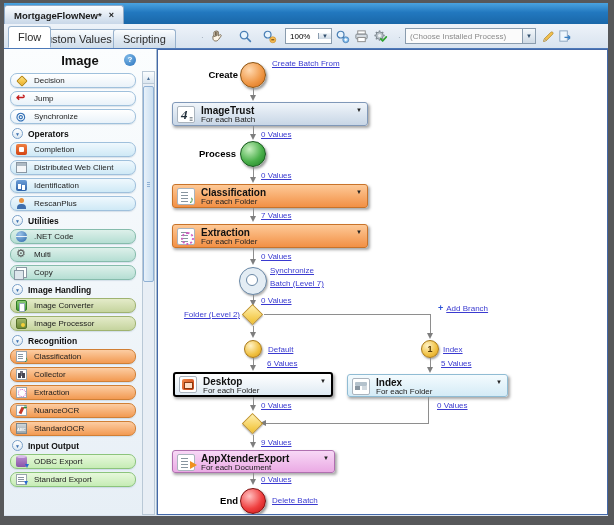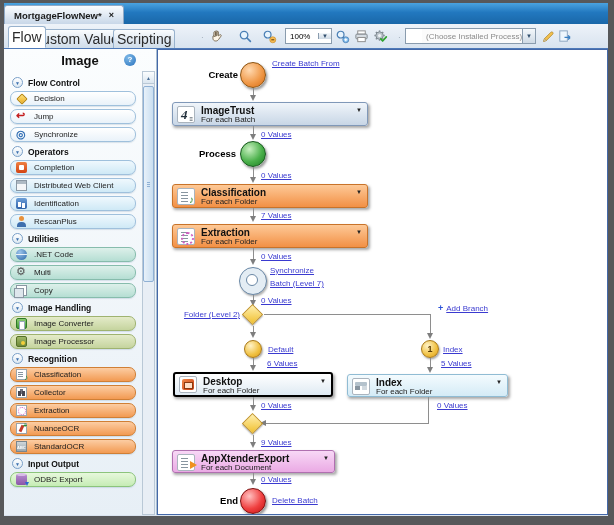--- a/index.html
+++ b/index.html
@@ -10,21 +10,21 @@
   
   #titlebar{position:relative;height:21px;background:linear-gradient(180deg,#4aa3e0 0%,#2278bf 45%,#1a67a8 100%);display:flex;align-items:stretch;}
   .apptab{display:flex;align-items:center;padding:0 14px;color:#fff;font-size:9.5px;font-weight:700;
     background:linear-gradient(180deg,#3f95d6,#1c6cb1);border-right:1px solid rgba(255,255,255,.55);}
   .doctab{display:flex;align-items:center;gap:7px;margin-top:2px;padding:0 9px;font-size:9.5px;font-weight:700;color:#1b1b1b;
     background:linear-gradient(180deg,#fafcfe 0%,#dfe8f2 55%,#c8d7e8 100%);border:1px solid #8fa9c6;border-bottom:none;border-radius:3px 3px 0 0;}
   .closex{font-size:9px;font-weight:700;color:#111;cursor:pointer;line-height:9px;}
 
   
   #tabstrip{position:relative;height:25px;background:linear-gradient(180deg,#eef3f9,#d8e3ef);border-bottom:1px solid #4d79b8;}
-  .tab{position:absolute;bottom:0;height:19px;display:flex;align-items:center;padding:0 3px;font-size:14px;color:#2b2b2b;
+  .tab{position:absolute;bottom:0;height:19px;display:flex;align-items:center;padding:0 9px;font-size:11px;color:#2b2b2b;
     background:linear-gradient(180deg,#fbfdfe,#dde7f1 60%,#d0dde9);border:1px solid #98b2cd;border-bottom:none;border-radius:3px 3px 0 0;cursor:pointer;}
   .tab.active{height:22px;background:#fff;font-weight:400;z-index:3;border-bottom:1px solid #fff;}
   .tbtn{position:absolute;top:4px;width:17px;height:17px;display:flex;align-items:center;justify-content:center;border-radius:2px;cursor:pointer;}
   .tsep{position:absolute;top:9px;font-size:8px;color:#9aa6b4;}
   .combo{position:absolute;top:4px;height:16px;display:flex;align-items:stretch;background:#fff;border:1px solid #8a9cae;font-size:8px;}
   .combo .ctext{flex:1;display:flex;align-items:center;padding:0 4px;white-space:nowrap;overflow:hidden;}
   .combo .cbtn{width:13px;display:flex;align-items:center;justify-content:center;background:linear-gradient(#f4f8fb,#cfdae5);border-left:1px solid #8a9cae;font-size:6px;color:#33506e;cursor:pointer;}
   .combo.disabled .ctext{color:#8b8b8b;background:#fbfbfb;}
 
   
@@ -208,21 +208,21 @@
               <line x1="9.8" y1="9.8" x2="10.9" y2="10.9"></line>
               <line x1="10.9" y1="3.1" x2="9.8" y2="4.2"></line>
               <line x1="3.1" y1="10.9" x2="4.2" y2="9.8"></line>
             </g>
             <circle cx="7" cy="7" r="4" fill="#b9c2c9" stroke="#7c868e"></circle>
             <circle cx="7" cy="7" r="1.7" fill="#eef2f5"></circle>
             <path d="M8.3 10.6l2 2.2 3.9-4.4" fill="none" stroke="#2ea32e" stroke-width="1.8" stroke-linecap="round" stroke-linejoin="round"></path>
           </svg>
     </div>
     <span class="tsep" style="left:394px;">·</span>
-    <div class="combo disabled" style="left:401px;width:131px;padding-left:16px;">
+    <div class="combo disabled" style="left:401px;width:131px;">
       <span class="ctext">(Choose Installed Process)</span>
       <span class="cbtn">▼</span>
     </div>
     <div class="tbtn" style="left:535px;">
       <svg width="14" height="14" viewBox="0 0 16 16">
             <path d="M3 13l1-3.2 7.2-7.2c.6-.6 1.6-.6 2.2 0 .6.6.6 1.6 0 2.2L6.2 12z" fill="#f2c04e" stroke="#a8812a" stroke-width=".8"></path>
             <path d="M3 13l3.2-1L4 9.8z" fill="#e8e2d4" stroke="#a8812a" stroke-width=".6"></path>
           </svg>
     </div>
     <div class="tbtn" style="left:552px;">
@@ -233,24 +233,20 @@
     </div>
   </div>
 
   <div id="content">
 
     <div id="sidebar">
       <div id="sbtitle">Image</div>
       <span class="helpicon">?</span>
       <div id="sblist">
 
-        <div class="sechead">
-              <span class="chev">▼</span>
-              <span>Flow Control</span>
-            </div>
         <div class="sitem g-flow">
               <span class="si i-dec"></span>
               <span>Decision</span>
             </div>
         <div class="sitem g-flow">
               <span class="si i-jmp"></span>
               <span>Jump</span>
             </div>
         <div class="sitem g-flow">
               <span class="si i-syn"></span>
@@ -333,20 +329,24 @@
               <span>StandardOCR</span>
             </div>
 
         <div class="sechead">
               <span class="chev">▼</span>
               <span>Input Output</span>
             </div>
         <div class="sitem g-io">
               <span class="si i-odb"></span>
               <span>ODBC Export</span>
+            </div>
+        <div class="sitem g-io">
+              <span class="si i-sex"></span>
+              <span>Standard Export</span>
             </div>
       </div>
 
       <div id="sbscroll">
         <div class="scr-up">▲</div>
         <div class="scr-thumb">
               <div class="scr-grip"></div>
             </div>
       </div>
     </div>

